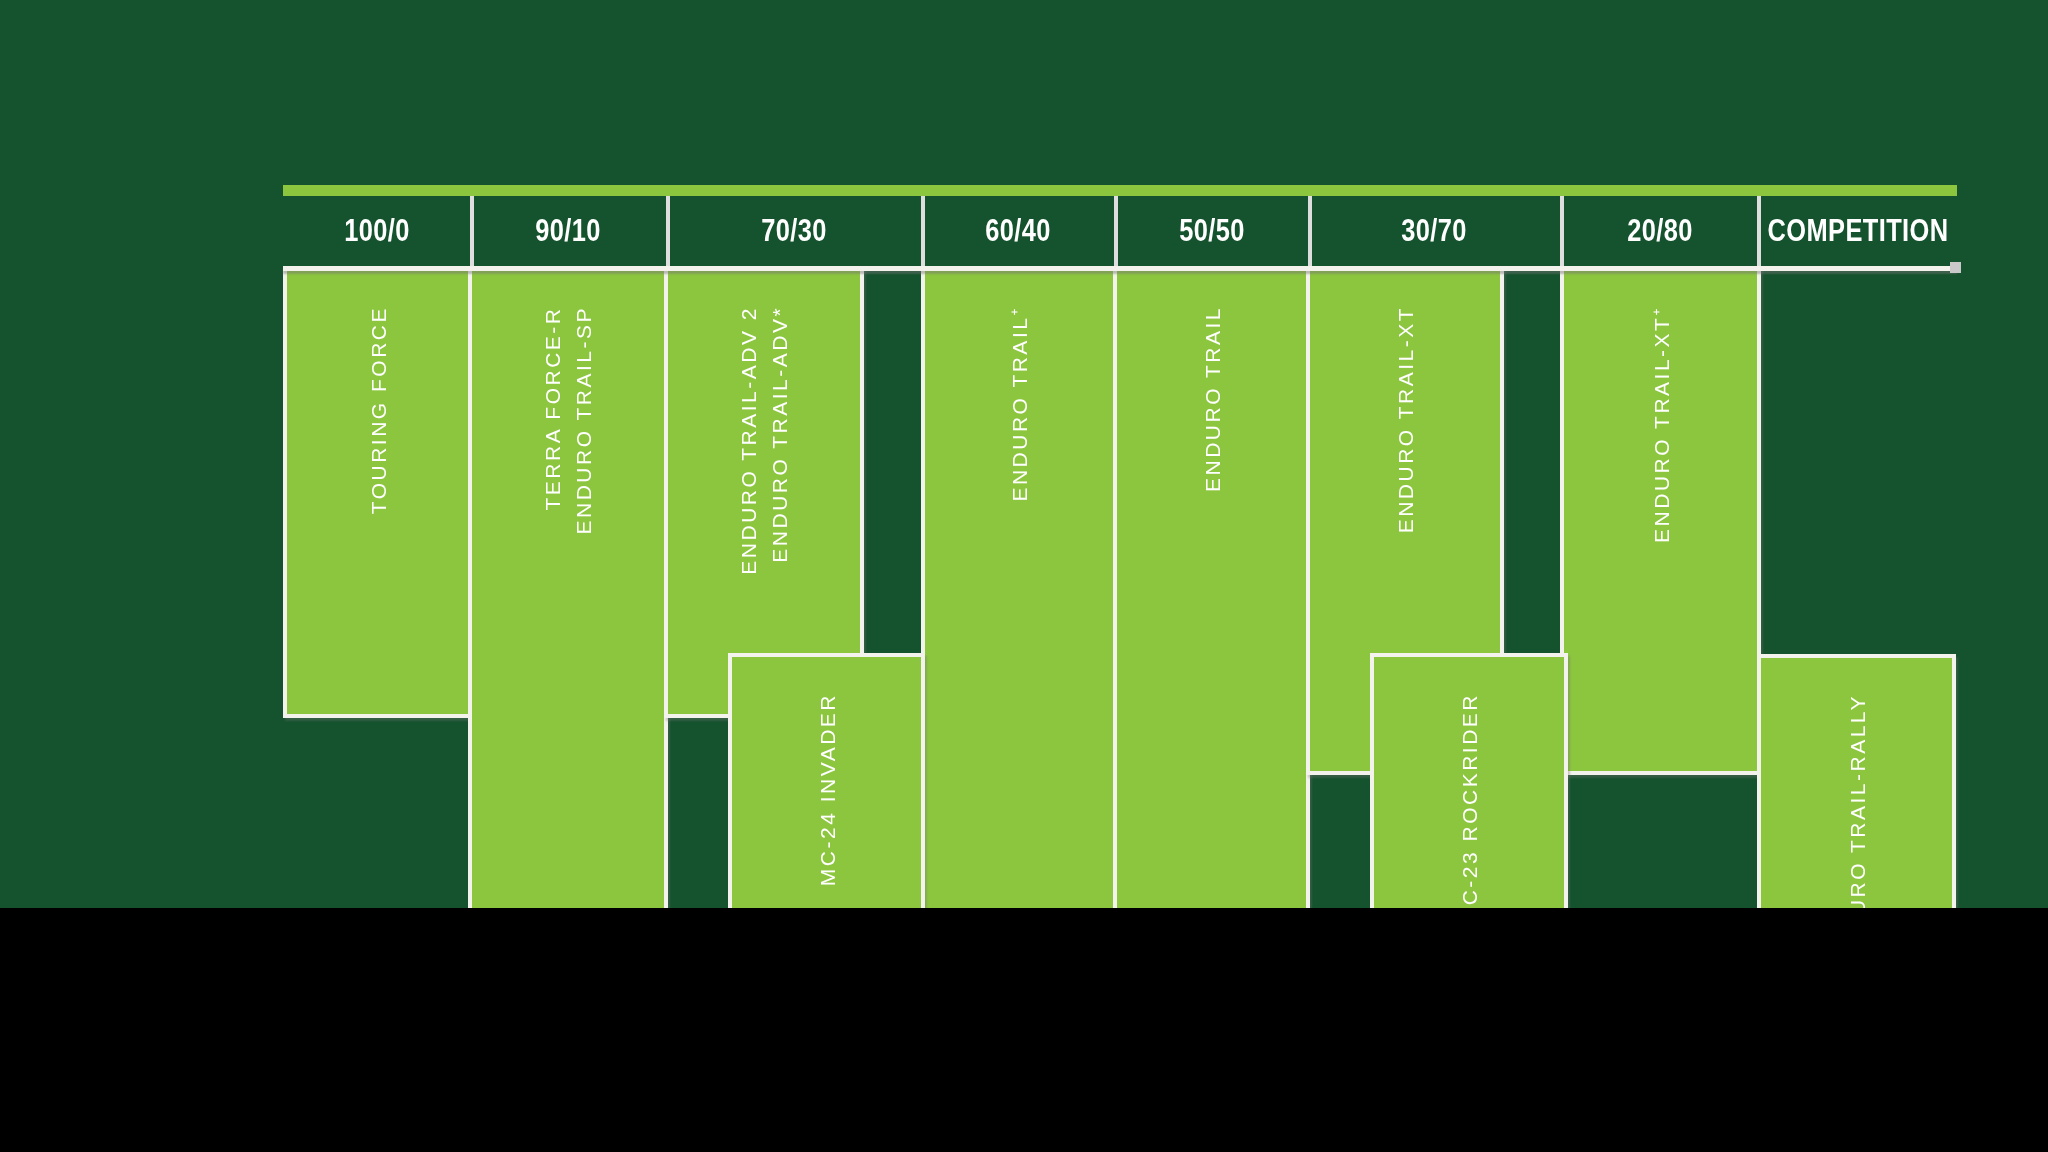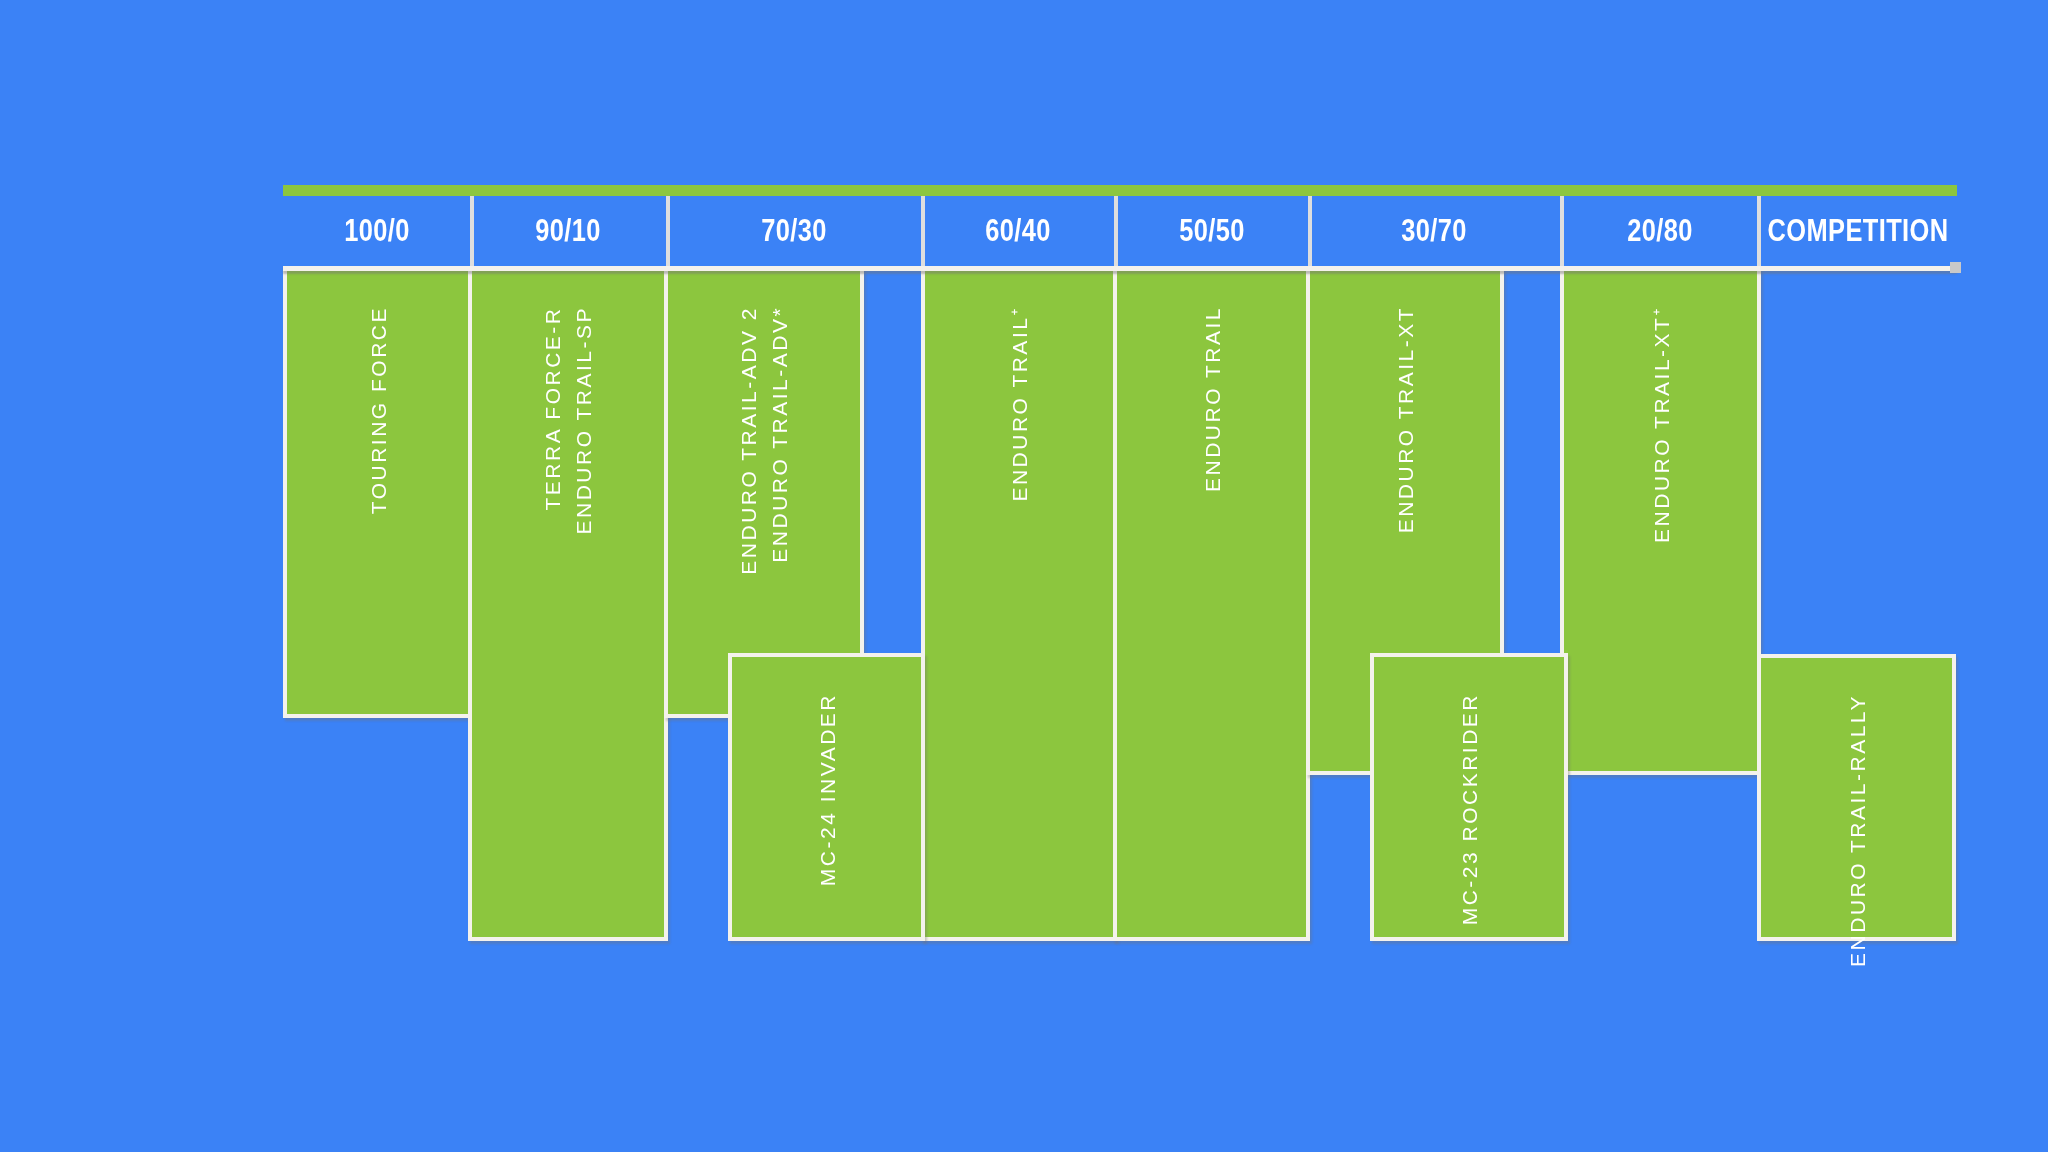--- a/index.html
+++ b/index.html
@@ -1,17 +1,17 @@
 <!DOCTYPE html>
 <html><head>
 <meta charset="utf-8">
 <style>
   html,body{margin:0;padding:0;background:#000;}
   #stage{
-    position:relative;width:2048px;height:1152px;background:#3b82f6;overflow:hidden;
+    position:relative;width:2048px;height:908px;background:#14532d;overflow:hidden;
     font-family:"Liberation Sans",sans-serif;
   }
   .topstrip{position:absolute;left:283px;top:185px;width:1674px;height:11px;background:#8CC63E;}
   .hlabel{
     position:absolute;top:231px;transform:translate(-50%,-50%) scaleX(0.82);
     font-weight:700;font-size:31px;color:#FFFFFF;white-space:nowrap;letter-spacing:0.5px;
   }
   .hdivider{position:absolute;top:196px;width:4px;height:70px;background:#DEDEDE;}
   .underline{
     position:absolute;left:283px;top:266px;width:1674px;height:5px;background:#F4F2EC;

